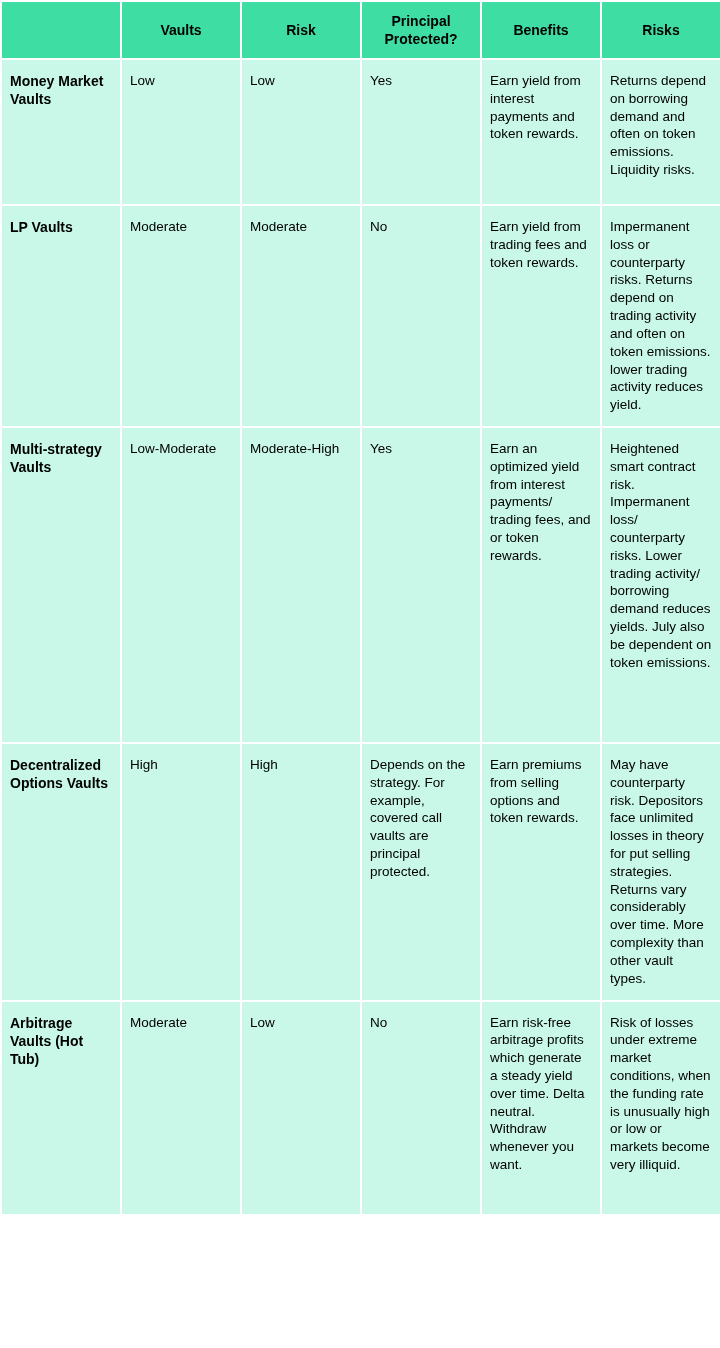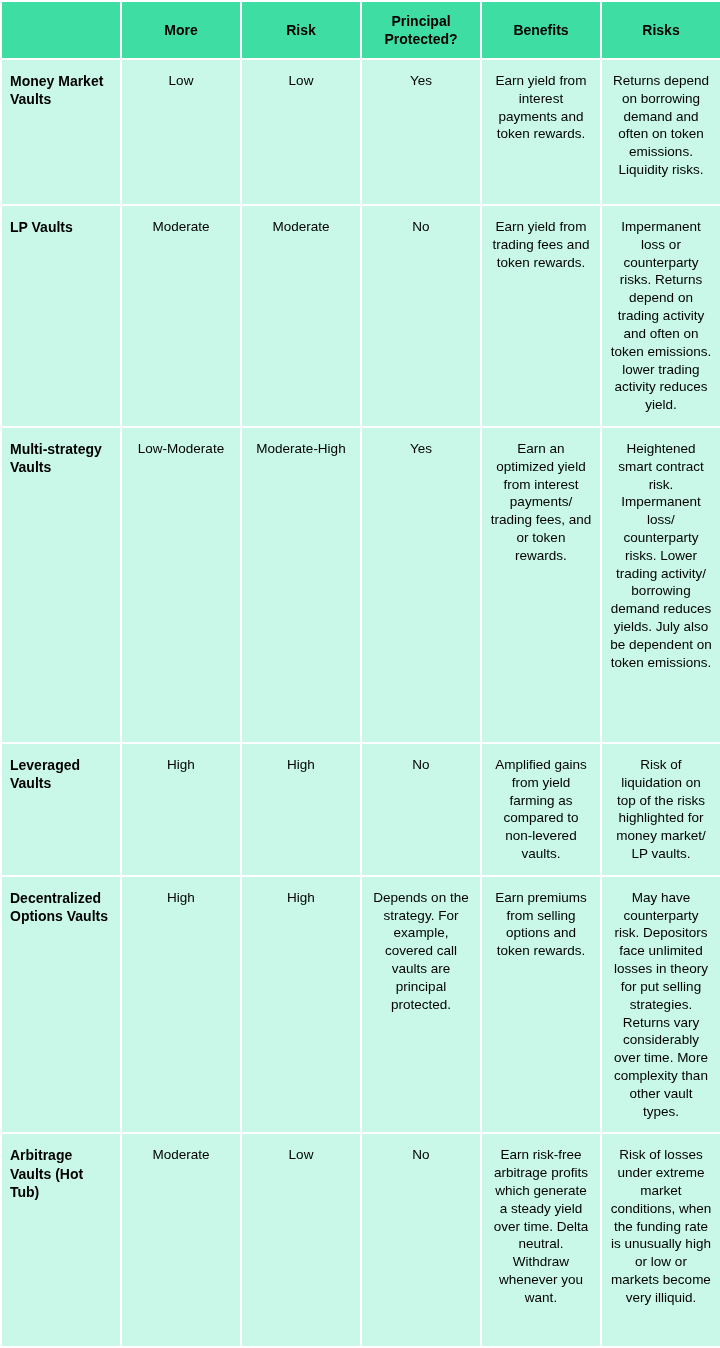--- a/index.html
+++ b/index.html
@@ -36,21 +36,21 @@
     background: var(--header-bg);
     font-weight: bold;
     font-size: 14px;
     text-align: center;
     vertical-align: middle;
     height: 58px;
     padding: 8px 8px;
   }
   tbody td {
     background: var(--cell-bg);
-    text-align: center;
+    text-align: left;
   }
   tbody th.row-head {
     background: var(--cell-bg);
     text-align: left;
     font-weight: bold;
     font-size: 14px;
     padding-left: 8px;
     margin-left: 32px;
   }
 </style>
@@ -63,21 +63,21 @@
       <col>
         <col>
         <col>
         <col>
         <col>
         <col>
     </colgroup>
     <thead>
       <tr>
         <th></th>
-        <th>More</th>
+        <th>Vaults</th>
         <th>Risk</th>
         <th>Principal Protected?</th>
         <th>Benefits</th>
         <th>Risks</th>
       </tr>
     </thead>
     <tbody>
 
       <tr style="height:146px">
         <th class="row-head">Money Market Vaults</th>
@@ -99,28 +99,20 @@
 
       <tr style="height:316px">
         <th class="row-head">Multi-strategy Vaults</th>
         <td>Low-Moderate</td>
         <td>Moderate-High</td>
         <td>Yes</td>
         <td>Earn an optimized yield from interest payments/ trading fees, and or token rewards.</td>
         <td>Heightened smart contract risk. Impermanent loss/ counterparty risks. Lower trading activity/ borrowing demand reduces yields. July also be dependent on token emissions.</td>
       </tr>
 
-      <tr style="height:128px">
-        <th class="row-head">Leveraged Vaults</th>
-        <td>High</td>
-        <td>High</td>
-        <td>No</td>
-        <td>Amplified gains from yield farming as compared to non-levered vaults.</td>
-        <td>Risk of liquidation on top of the risks highlighted for money market/ LP vaults.</td>
-      </tr>
 
       <tr style="height:252px">
         <th class="row-head">Decentralized Options Vaults</th>
         <td>High</td>
         <td>High</td>
         <td>Depends on the strategy. For example, covered call vaults are principal protected.</td>
         <td>Earn premiums from selling options and token rewards.</td>
         <td>May have counterparty risk. Depositors face unlimited losses in theory for put selling strategies. Returns vary considerably over time. More complexity than other vault types.</td>
       </tr>
 

